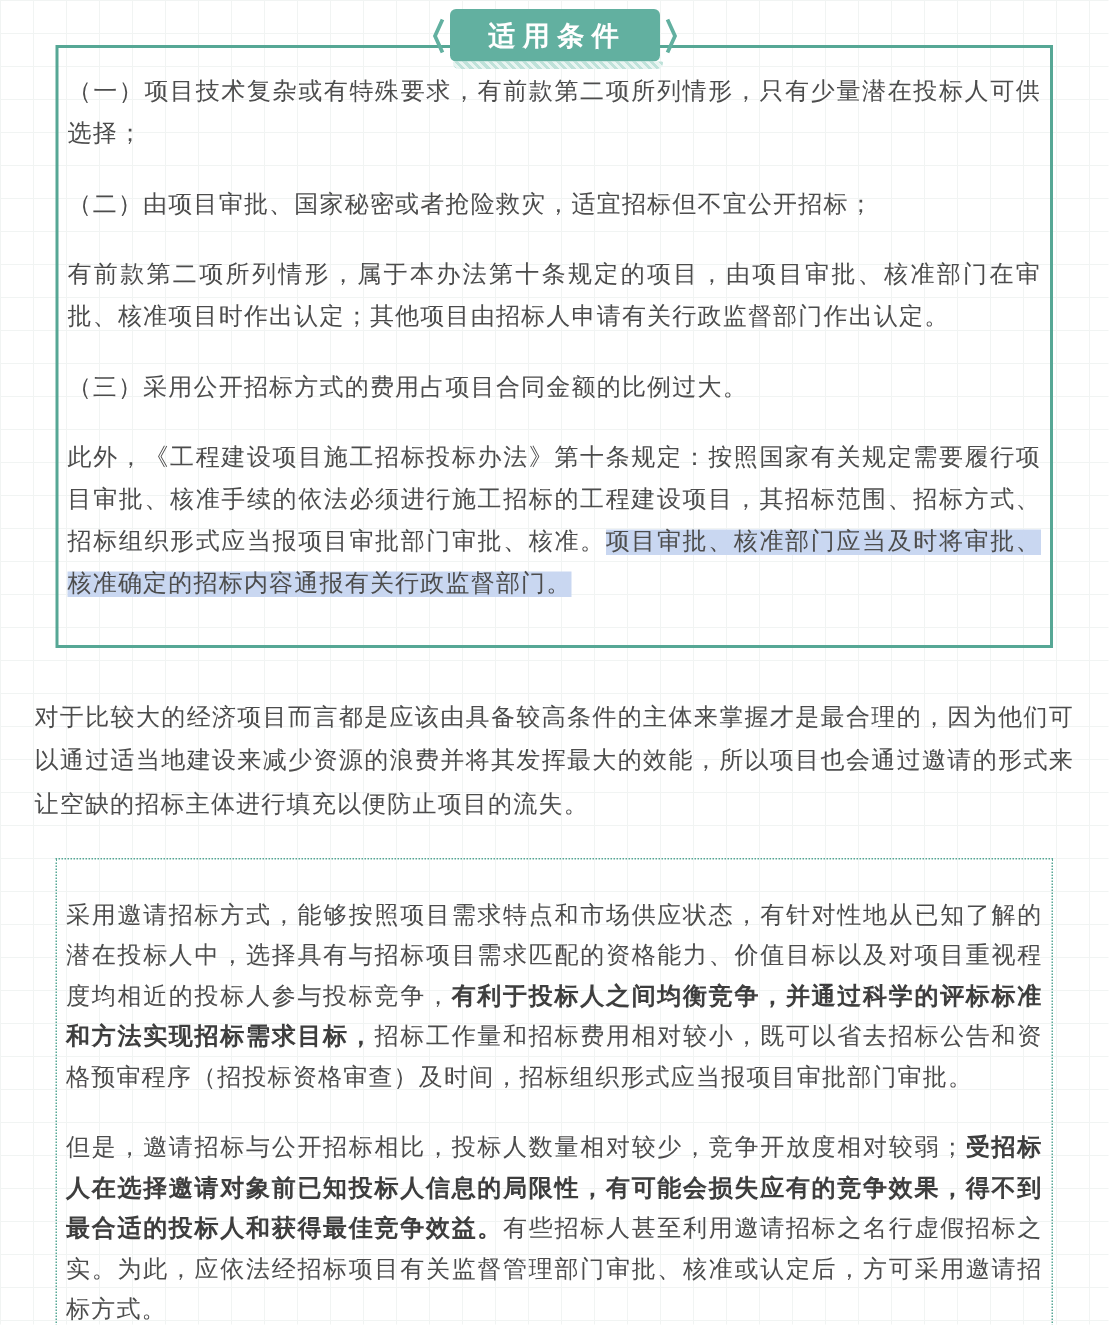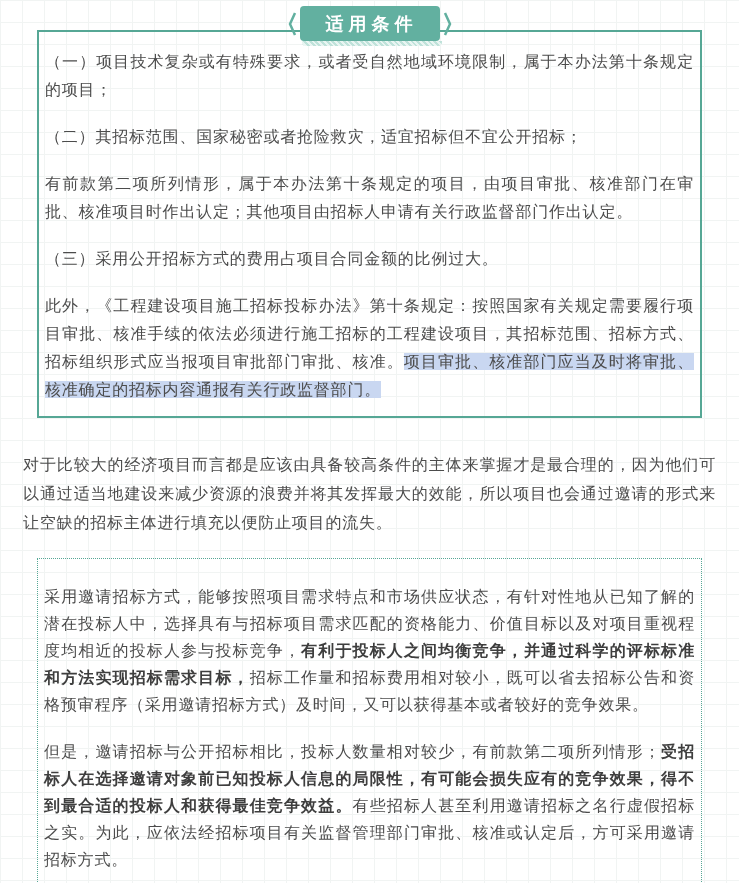--- a/index.html
+++ b/index.html
@@ -29,21 +29,21 @@
 
   .box p, .free-text p {
     font-size: 16px;
     line-height: 28px;
     letter-spacing: 0.8px;
     text-align: justify;
     color: #4c4c4c;
   }
   .box.solid p { margin: 19px 0; }
   .box.solid p:first-of-type { margin-top: 8px; }
-  .box.solid p:last-of-type { margin-bottom: 0; }
+  .box.solid p:last-of-type { margin-bottom: 14px; }
 
   .box.dotted p { line-height: 27px; margin: 16px 0 20px; }
   .box.dotted p:last-of-type { margin-bottom: 10px; }
 
   .free-text { margin: 32px 0 21px; }
   .free-text p { line-height: 29px; margin-top: 20px; }
 
   b { color: #3e3e3e; }
   .hl { background: #c9d7f1; }
 
@@ -99,29 +99,29 @@
           </svg>
       </span>
       <span class="ribbon">适用条件</span>
       <span class="chev">
         <svg width="9" height="26" viewBox="0 0 9 26">
             <polyline points="2,2 7,13 2,24" stroke="#62b0a0" stroke-width="2.5" fill="none"></polyline>
           </svg>
       </span>
     </div>
 
-    <p>（一）项目技术复杂或有特殊要求，或者受自然地域环境限制，属于本办法第十条规定的项目；</p>
-    <p>（二）其招标范围、国家秘密或者抢险救灾，适宜招标但不宜公开招标；</p>
+    <p>（一）项目技术复杂或有特殊要求，有前款第二项所列情形，只有少量潜在投标人可供选择；</p>
+    <p>（二）由项目审批、国家秘密或者抢险救灾，适宜招标但不宜公开招标；</p>
     <p>有前款第二项所列情形，属于本办法第十条规定的项目，由项目审批、核准部门在审批、核准项目时作出认定；其他项目由招标人申请有关行政监督部门作出认定。</p>
     <p>（三）采用公开招标方式的费用占项目合同金额的比例过大。</p>
     <p><span>此外，《工程建设项目施工招标投标办法》第十条规定：按照国家有关规定需要履行项目审批、核准手续的依法必须进行施工招标的工程建设项目，其招标范围、招标方式、招标组织形式应当报项目审批部门审批、核准。</span><span class="hl">项目审批、核准部门应当及时将审批、核准确定的招标内容通报有关行政监督部门。</span></p>
   </div>
 
   <div class="free-text">
     <p>对于比较大的经济项目而言都是应该由具备较高条件的主体来掌握才是最合理的，因为他们可以通过适当地建设来减少资源的浪费并将其发挥最大的效能，所以项目也会通过邀请的形式来让空缺的招标主体进行填充以便防止项目的流失。</p>
   </div>
 
   <div class="box dotted">
-    <p><span>采用邀请招标方式，能够按照项目需求特点和市场供应状态，有针对性地从已知了解的潜在投标人中，选择具有与招标项目需求匹配的资格能力、价值目标以及对项目重视程度均相近的投标人参与投标竞争，</span><b>有利于投标人之间均衡竞争，并通过科学的评标标准和方法实现招标需求目标，</b><span>招标工作量和招标费用相对较小，既可以省去招标公告和资格预审程序（采用邀请招标方式）及时间，又可以获得基本或者较好的竞争效果。</span></p>
-    <p><span>但是，邀请招标与公开招标相比，投标人数量相对较少，有前款第二项所列情形；</span><b>受招标人在选择邀请对象前已知投标人信息的局限性，有可能会损失应有的竞争效果，得不到最合适的投标人和获得最佳竞争效益。</b><span>有些招标人甚至利用邀请招标之名行虚假招标之实。为此，应依法经招标项目有关监督管理部门审批、核准或认定后，方可采用邀请招标方式。</span></p>
+    <p><span>采用邀请招标方式，能够按照项目需求特点和市场供应状态，有针对性地从已知了解的潜在投标人中，选择具有与招标项目需求匹配的资格能力、价值目标以及对项目重视程度均相近的投标人参与投标竞争，</span><b>有利于投标人之间均衡竞争，并通过科学的评标标准和方法实现招标需求目标，</b><span>招标工作量和招标费用相对较小，既可以省去招标公告和资格预审程序（招投标资格审查）及时间，招标组织形式应当报项目审批部门审批。</span></p>
+    <p><span>但是，邀请招标与公开招标相比，投标人数量相对较少，竞争开放度相对较弱；</span><b>受招标人在选择邀请对象前已知投标人信息的局限性，有可能会损失应有的竞争效果，得不到最合适的投标人和获得最佳竞争效益。</b><span>有些招标人甚至利用邀请招标之名行虚假招标之实。为此，应依法经招标项目有关监督管理部门审批、核准或认定后，方可采用邀请招标方式。</span></p>
   </div>
 
 </div>
 
 </body></html>

